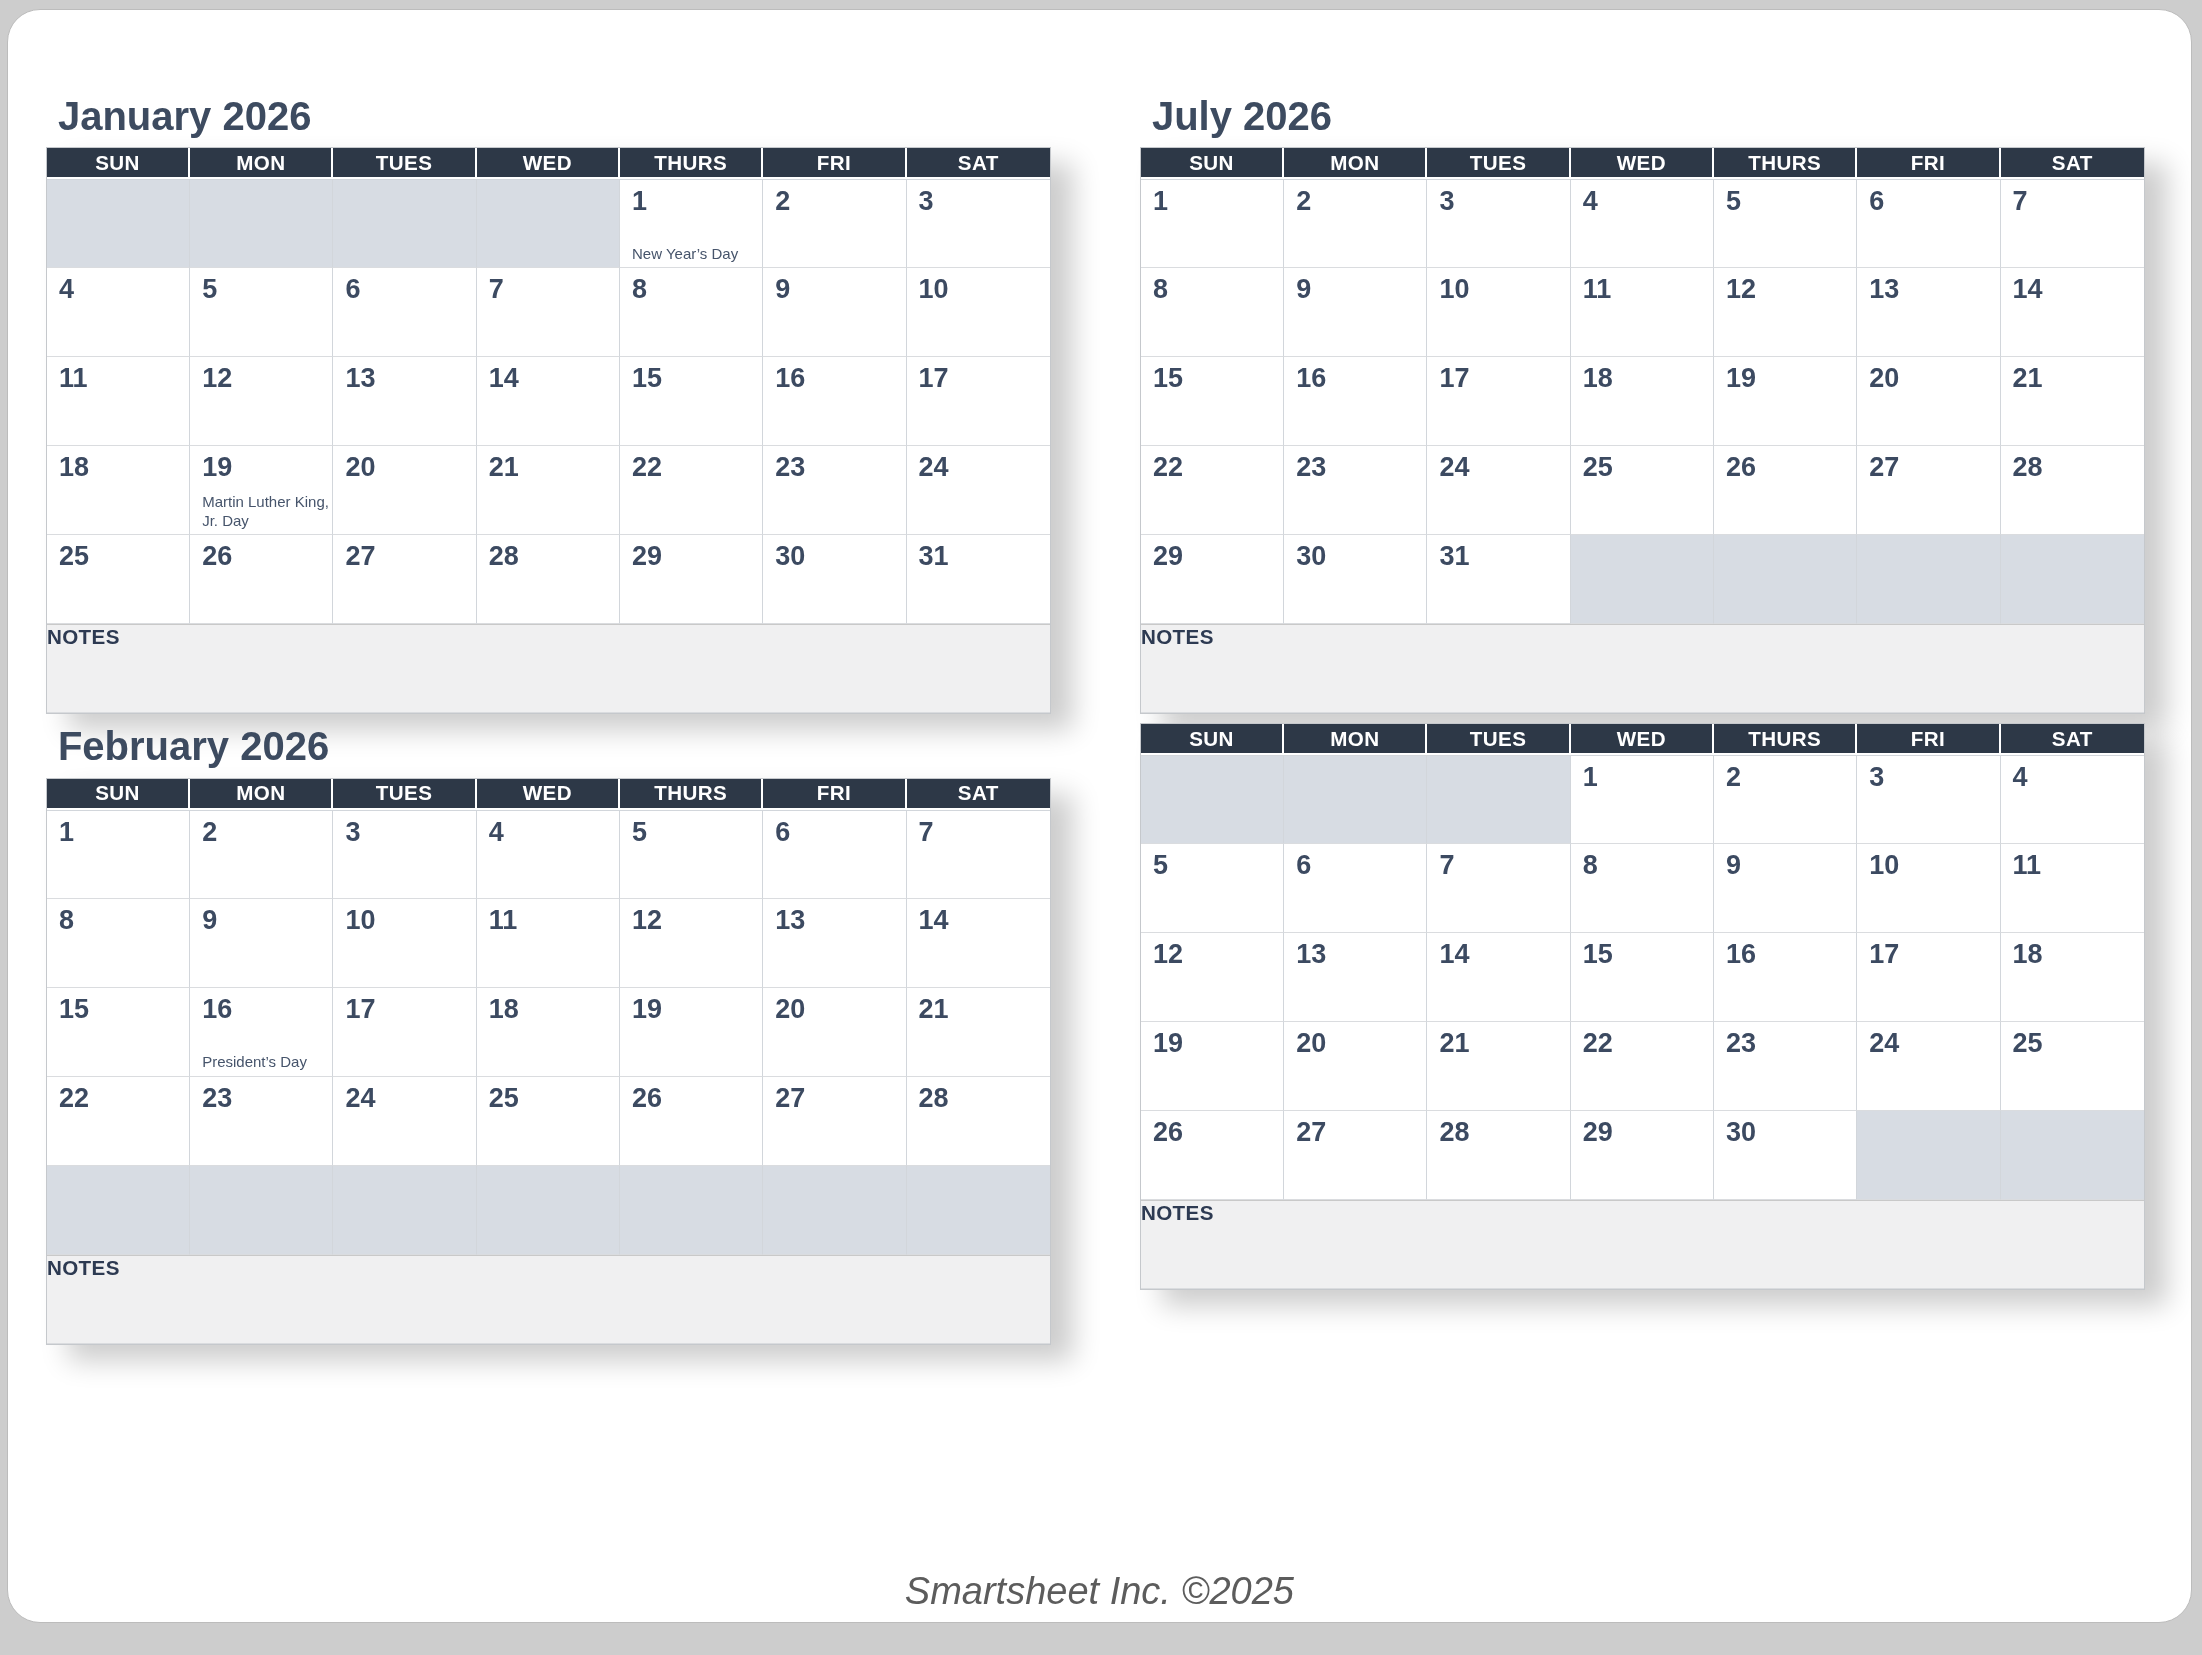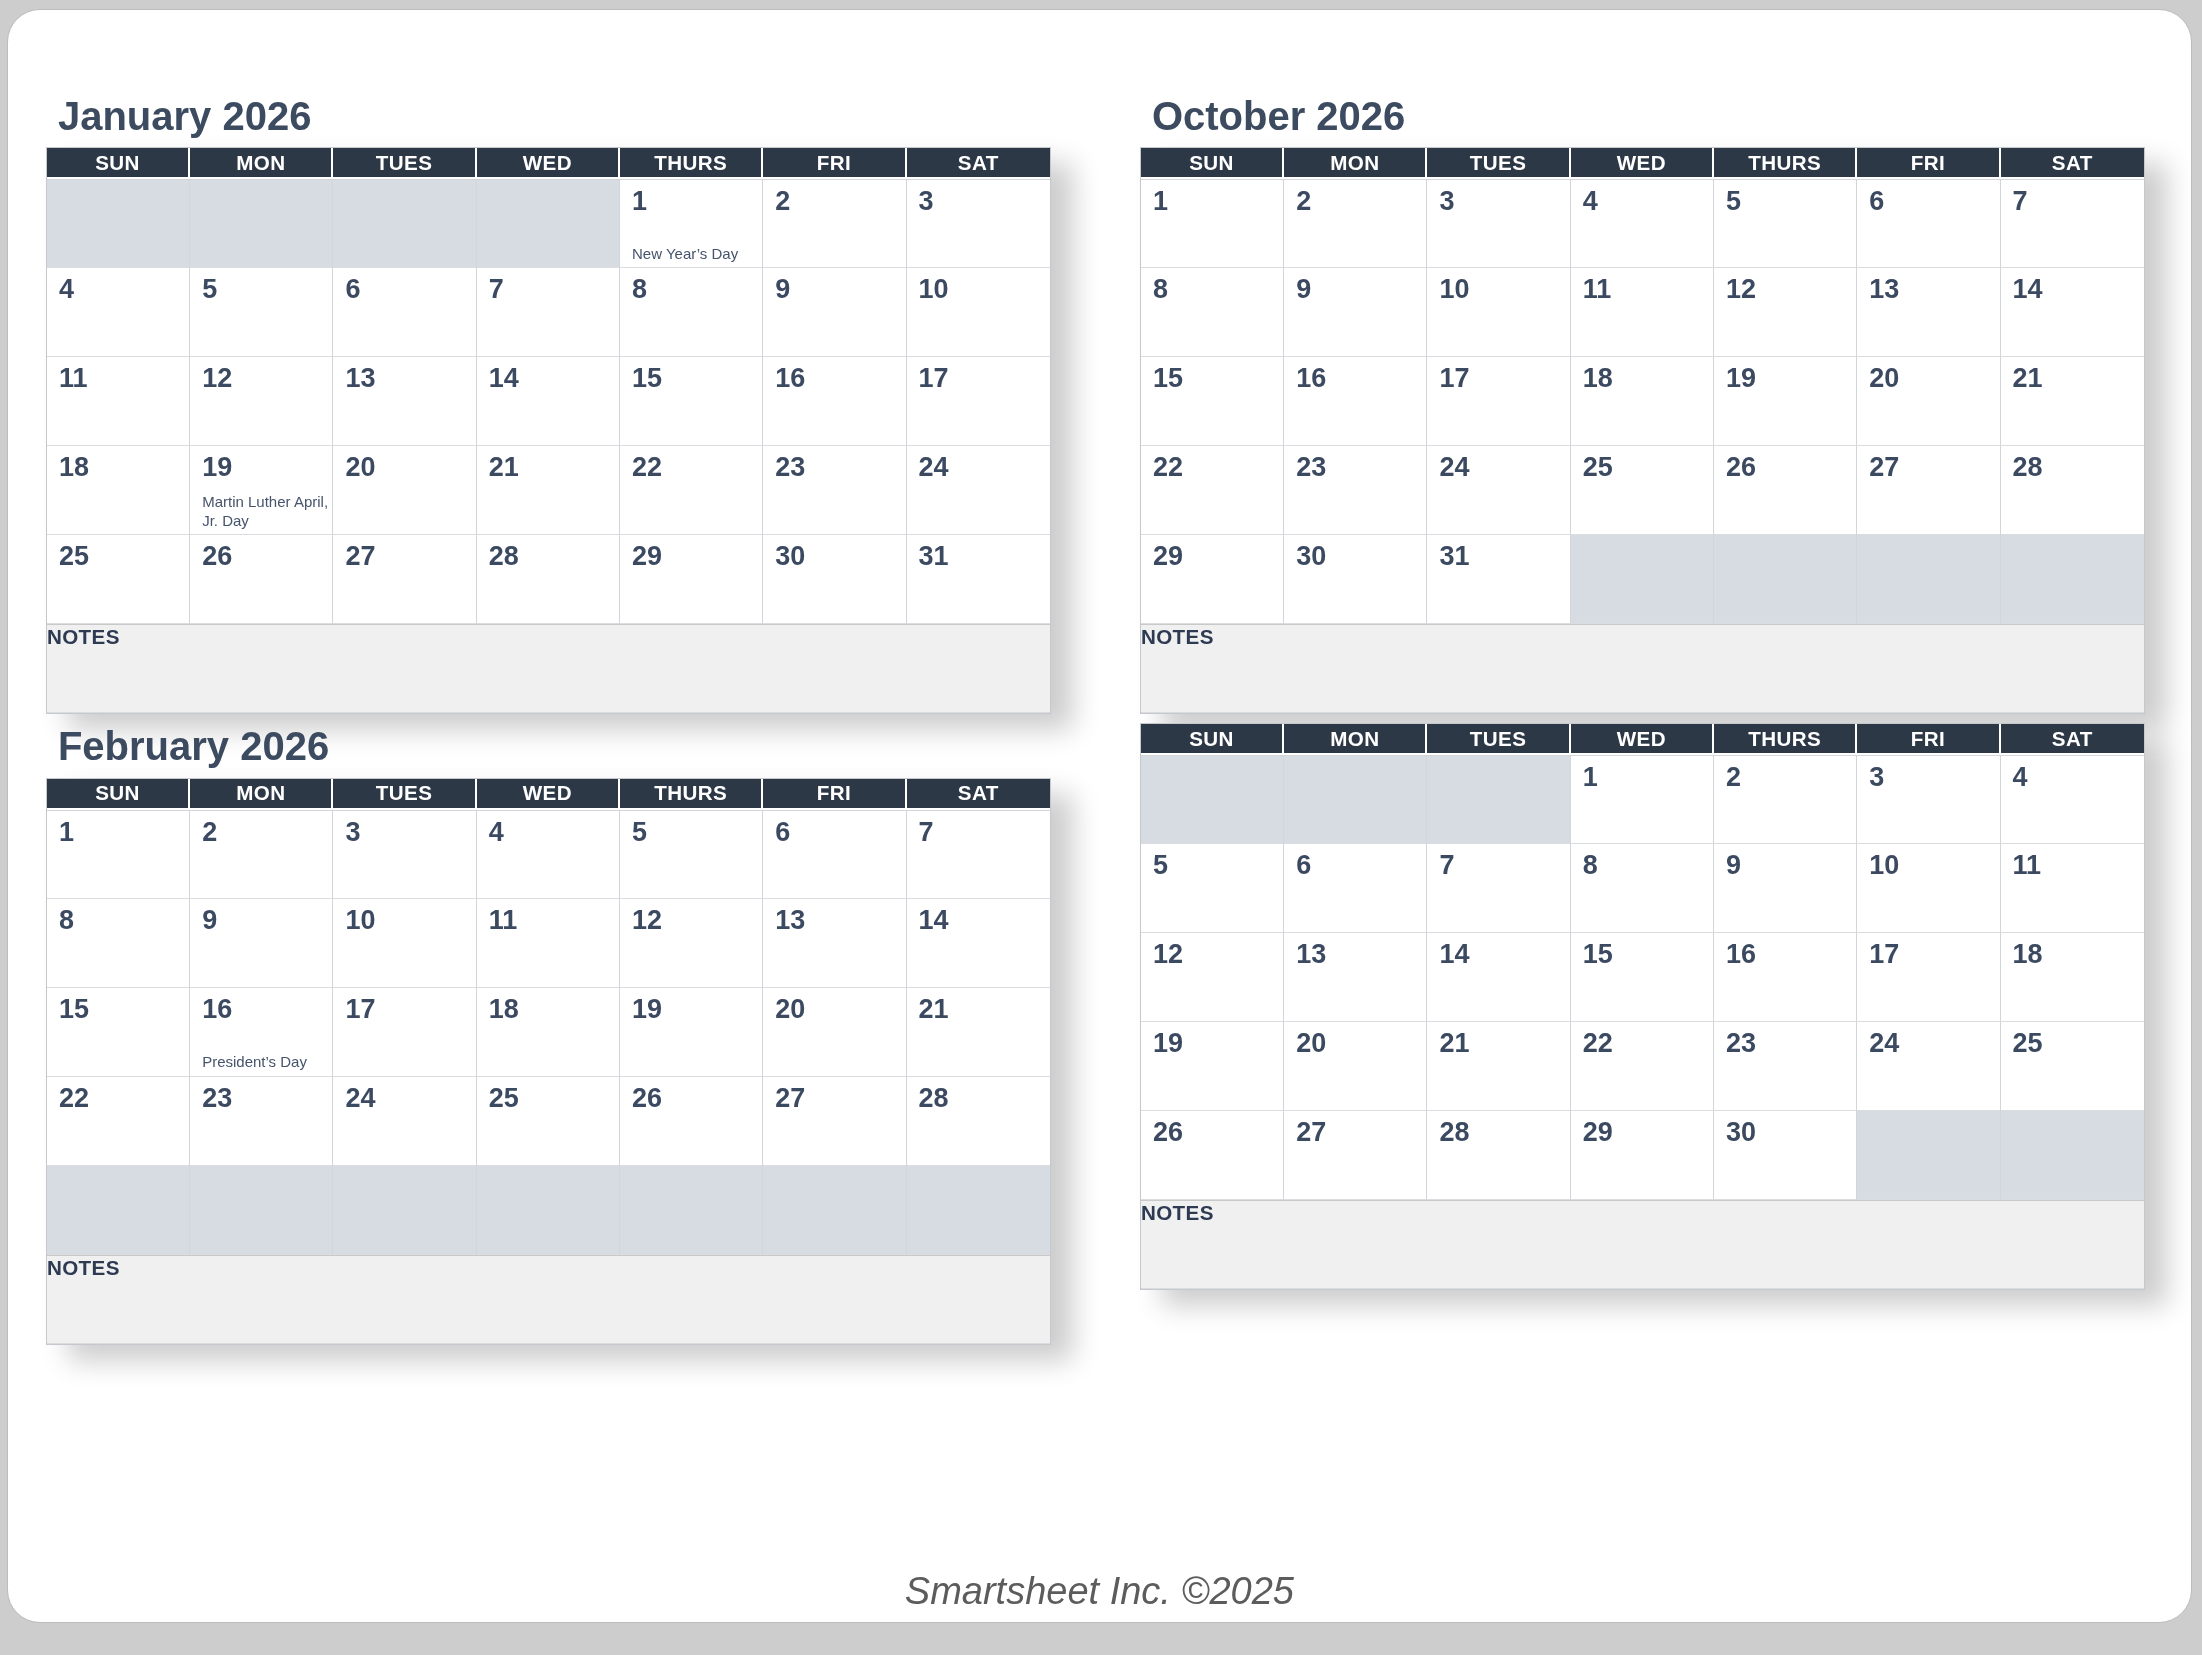--- a/index.html
+++ b/index.html
@@ -166,21 +166,21 @@
                 <td>
                   <span class="date">17</span>
                 </td>
               </tr>
               <tr>
                 <td>
                   <span class="date">18</span>
                 </td>
                 <td>
                   <span class="date">19</span>
-                  <span class="holiday">Martin Luther April, Jr. Day</span>
+                  <span class="holiday">Martin Luther King, Jr. Day</span>
                 </td>
                 <td>
                   <span class="date">20</span>
                 </td>
                 <td>
                   <span class="date">21</span>
                 </td>
                 <td>
                   <span class="date">22</span>
                 </td>
@@ -339,21 +339,21 @@
               </tr>
               <tr>
                 <td class="notes-cell" colspan="7"><span class="notes-label">NOTES</span></td>
               </tr>
             </tbody>
           </table>
         </section>
     </div>
     <div class="col">
       <section class="month">
-          <h2>October 2026</h2>
+          <h2>July 2026</h2>
           <table class="cal">
             <thead>
               <tr>
                 <th>SUN</th>
                 <th>MON</th>
                 <th>TUES</th>
                 <th>WED</th>
                 <th>THURS</th>
                 <th>FRI</th>
                 <th>SAT</th>

